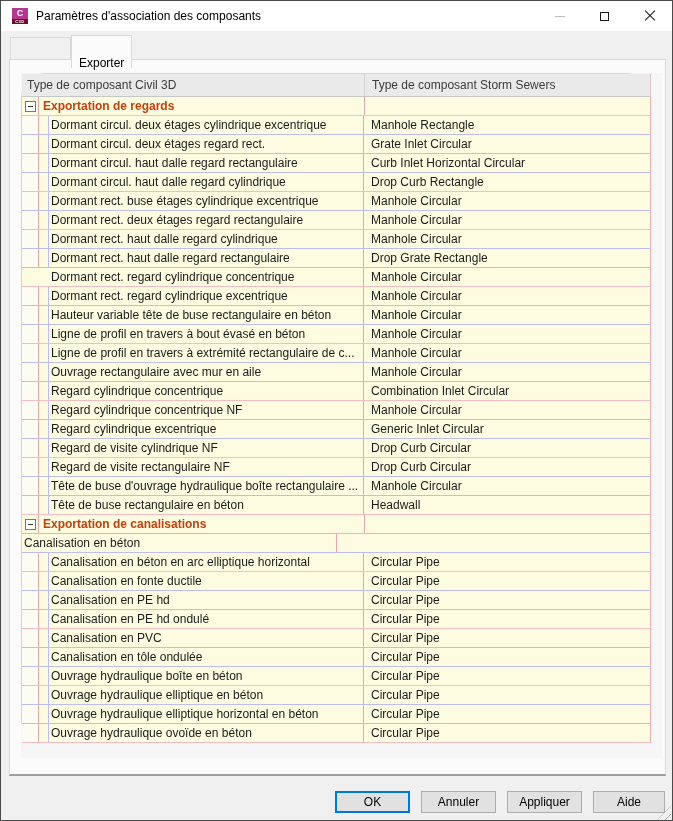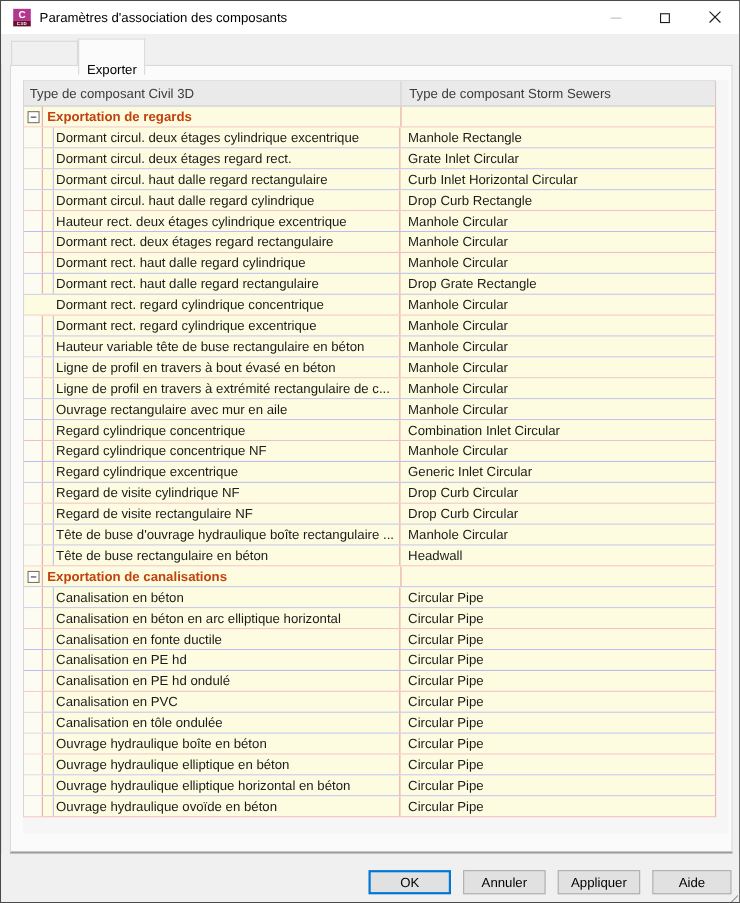--- a/index.html
+++ b/index.html
@@ -49,21 +49,21 @@
   .tabpage{
     position:absolute; left:8px; top:58px; width:657px; height:717px;
     background:#fbfbfb; border:1px solid #d9d9d9; border-bottom:2px solid #9e9e9e; z-index:4;
   }
   .grid-panel{
     position:absolute; left:11px; top:13px; width:641px; height:685px;
     background:#f6f6f6;
   }
 
   
-  .grid{ position:absolute; left:0; top:0; width:630px; border-top:1px solid #d6d6d6; border-left:1px solid #ddd0d2; }
+  .grid{ position:absolute; left:0; top:0; width:630px; border-top:1px solid #d6d6d6; border-left:1px solid #ddd0d2;border-radius:25px; }
   .grid-header{ display:flex; height:23px; background:#eaeaea; border-bottom:1px solid #c6c6c6; border-right:1px solid #d9c7ca; }
   .h-cell{ line-height:22px; color:#3c3c3c; white-space:nowrap; overflow:hidden; }
   .h-left{ width:343px; padding-left:5px; border-right:1px solid #d2d2d2; }
   .h-right{ flex:1; padding-left:7px; }
 
   .row{ display:flex; height:19px; background:#fdfce1; border-right:1px solid #f0aeb2; }
   .cell-exp{ width:17px; flex:none; border-right:1px solid #e7a6aa; display:flex; align-items:center; }
   .row.data .cell-exp{ background:#fcfcf2; }
   .indent{ width:10px; flex:none; border-right:1px solid #bdbdee; }
   .cell-left{ width:315px; flex:none; padding-left:2px; line-height:18px; white-space:nowrap; overflow:hidden; border-right:1px solid #e7a6aa; }
@@ -160,21 +160,21 @@
             </div>
             <div class="row data" style="border-bottom: 1px solid rgb(243, 189, 195);">
               <div class="cell-exp"></div>
               <div class="indent"></div>
               <div class="cell-left">Dormant circul. haut dalle regard cylindrique</div>
               <div class="cell-right">Drop Curb Rectangle</div>
             </div>
             <div class="row data" style="border-bottom: 1px solid rgb(189, 189, 238);">
               <div class="cell-exp"></div>
               <div class="indent"></div>
-              <div class="cell-left">Hauteur rect. deux étages cylindrique excentrique</div>
+              <div class="cell-left">Dormant rect. buse étages cylindrique excentrique</div>
               <div class="cell-right">Manhole Circular</div>
             </div>
             <div class="row data" style="border-bottom: 1px solid rgb(243, 189, 195);">
               <div class="cell-exp"></div>
               <div class="indent"></div>
               <div class="cell-left">Dormant rect. deux étages regard rectangulaire</div>
               <div class="cell-right">Manhole Circular</div>
             </div>
             <div class="row data" style="border-bottom: 1px solid rgb(189, 189, 238);">
               <div class="cell-exp"></div>
@@ -266,21 +266,21 @@
               <div class="cell-left">Tête de buse rectangulaire en béton</div>
               <div class="cell-right">Headwall</div>
             </div>
             <div class="row group" style="border-bottom: 1px solid rgb(189, 189, 238);">
               <div class="cell-exp">
                 <span class="expand-box"></span>
               </div>
               <div class="cell-left">Exportation de canalisations</div>
               <div class="cell-right"></div>
             </div>
-            <div class="row data" style="border-bottom: 1px solid rgb(189, 189, 238);">
+            <div class="row data" style="border-bottom: 1px solid rgb(189, 189, 238); flex-direction: column;">
               <div class="cell-exp"></div>
               <div class="indent"></div>
               <div class="cell-left">Canalisation en béton</div>
               <div class="cell-right">Circular Pipe</div>
             </div>
             <div class="row data" style="border-bottom: 1px solid rgb(243, 189, 195);">
               <div class="cell-exp"></div>
               <div class="indent"></div>
               <div class="cell-left">Canalisation en béton en arc elliptique horizontal</div>
               <div class="cell-right">Circular Pipe</div>

